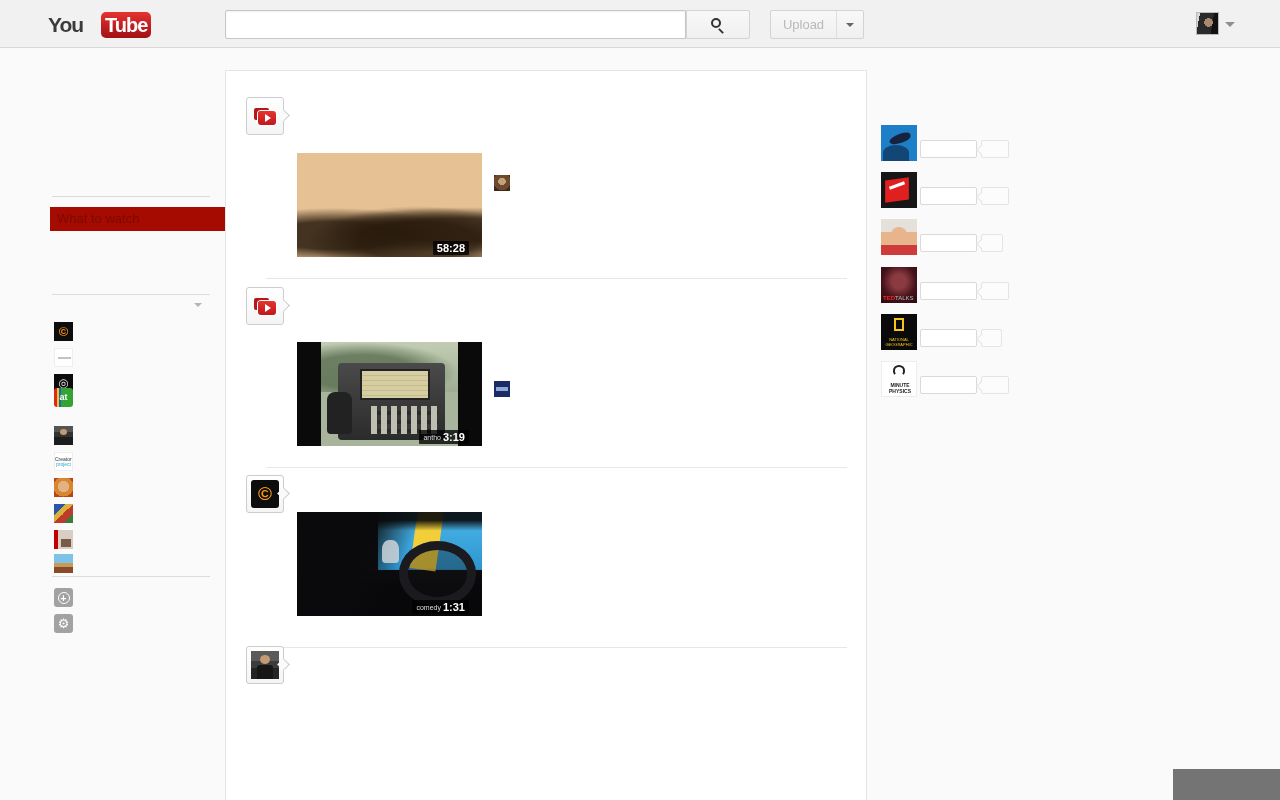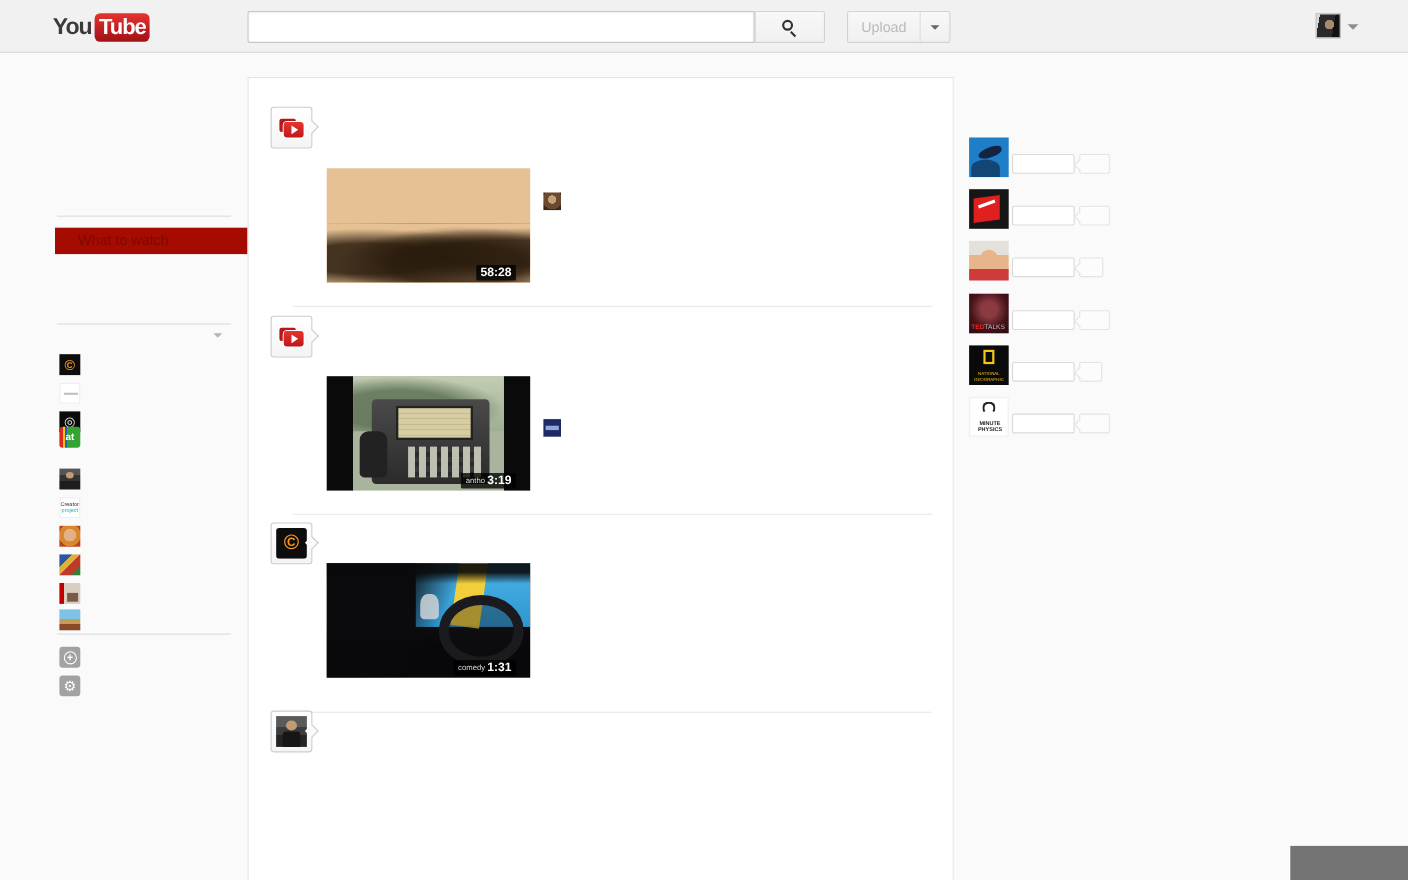--- a/index.html
+++ b/index.html
@@ -13,21 +13,21 @@
   .masthead {
     position:absolute; left:0; top:0; width:1280px; height:48px;
     background:#f1f1f1; border-bottom:1px solid #d8d8d8;
   }
   .logo { position:absolute; left:48px; top:12px; height:26px; cursor:pointer; white-space:nowrap; }
   .logo-you {
     font-size:21px; font-weight:bold; letter-spacing:-1px; color:#3b3b3b;
     display:inline-block; vertical-align:top; line-height:26px;
   }
   .logo-tube {
-    display:inline-block; vertical-align:top; margin-left:3px;
+    display:inline-block; vertical-align:top; margin-left:18px;
     font-size:20px; font-weight:bold; letter-spacing:-1px; color:#fff;
     background:linear-gradient(#e6342e 0%, #c01e22 55%, #a11217 100%);
     border-radius:5px; padding:0 4px; line-height:26px; height:26px;
   }
   .search-input {
     position:absolute; left:225px; top:10px; width:461px; height:29px;
     border:1px solid #c6c6c6; border-radius:2px 0 0 2px; background:#fff;
     box-shadow:inset 0 1px 2px rgba(0,0,0,.06);
     font-size:15px; padding:0 8px; outline:none;
   }
@@ -64,21 +64,21 @@
   }
   .user-caret { position:absolute; left:1225px; top:22px; width:0; height:0;
     border-left:5px solid transparent; border-right:5px solid transparent;
     border-top:5px solid #8f8f8f; cursor:pointer; }
 
   
   .g-divider { position:absolute; left:52px; width:158px; height:1px; background:#dcdcdc; }
   .g-selected {
     position:absolute; left:50px; top:207px; width:209px; height:24px;
     background:#a50b00; color:#7d0900; font-size:13px; line-height:24px;
-    padding-left:21px; cursor:pointer;
+    padding-left:7px; cursor:pointer;
   }
   .g-caret { position:absolute; left:194px; top:303px; width:0; height:0;
     border-left:4px solid transparent; border-right:4px solid transparent;
     border-top:4px solid #b4b4b4; cursor:pointer; }
   .g-chan { position:absolute; left:54px; width:19px; height:19px; overflow:hidden; cursor:pointer; }
   .gc1 { background:#0d0d0d; color:#f7941d; font-size:13px; line-height:19px; text-align:center; font-weight:bold; }
   .gc2 { background:#fff; border:1px solid #eee; }
   .gc2 i { position:absolute; left:3px; top:8px; width:13px; height:2px; background:#c9c2bc; }
   .gc3 { background:#0b0b0b; color:#e8e8e8; font-size:12px; line-height:19px; text-align:center; }
   .gc4 { background:linear-gradient(90deg,#d92a1c 0 3px,#f5c518 3px 5px,#1a64c8 5px 7px,#35a332 7px);

